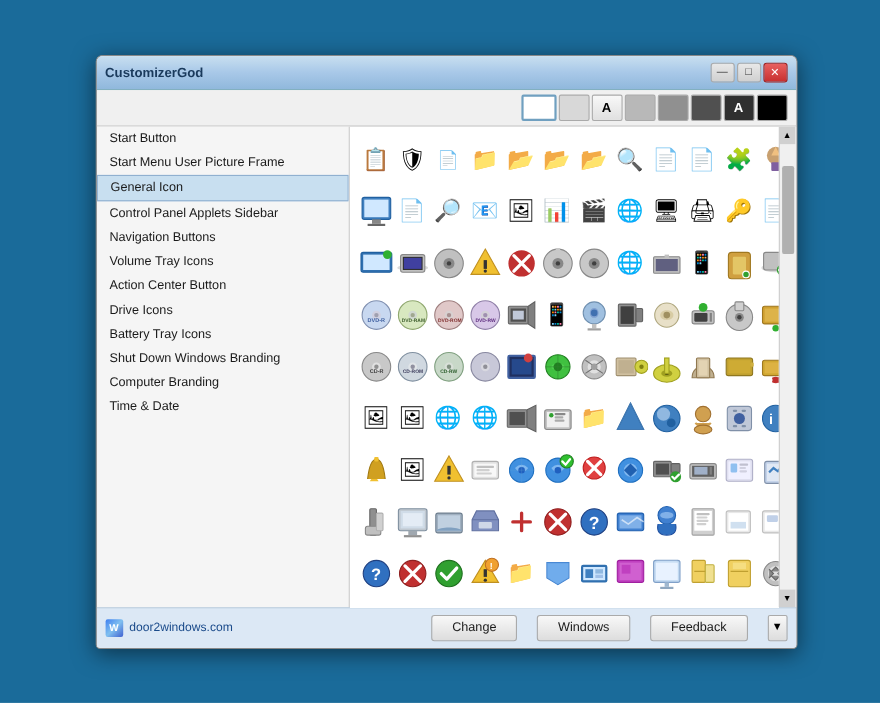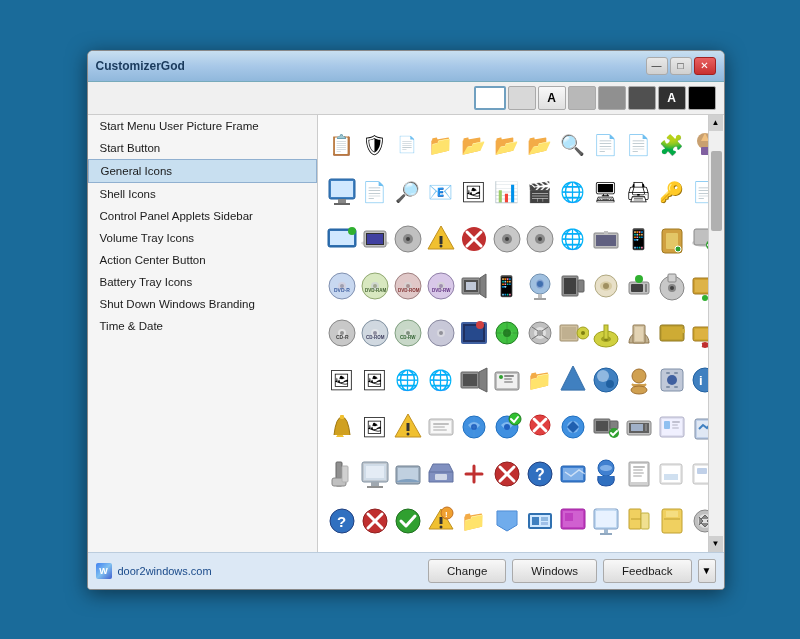--- a/index.html
+++ b/index.html
@@ -137,21 +137,21 @@
     }
     .bottom-link {
       display: flex;
       align-items: center;
       gap: 6px;
       color: #1a4a8a;
       font-size: 11px;
     }
     .bottom-buttons {
       display: flex;
-      gap: 6px;
+      gap: 18px;
     }
     .action-btn {
       padding: 4px 18px;
       border: 1px solid #aaa;
       background: linear-gradient(to bottom, #f8f8f8, #ddd);
       border-radius: 3px;
       cursor: pointer;
       font-size: 11.5px;
       color: #1a1a1a;
     }
@@ -218,29 +218,31 @@
     <div class="toolbar-btn" style="background:#b8b8b8;"></div>
     <div class="toolbar-btn" style="background:#909090;"></div>
     <div class="toolbar-btn" style="background:#505050;"></div>
     <div class="toolbar-btn" style="background:#303030;color:white;font-size:12px;font-weight:bold;">A</div>
     <div class="toolbar-btn" style="background:#000000;"></div>
   </div>
 
   <div class="main-area">
 
     <div class="sidebar">
+      <div class="sidebar-item">Start Button</div>
       <div class="sidebar-item">Start Menu User Picture Frame</div>
-      <div class="sidebar-item">Start Button</div>
-      <div class="sidebar-item selected">General Icons</div>
-      <div class="sidebar-item">Shell Icons</div>
+      <div class="sidebar-item selected">General Icon</div>
       <div class="sidebar-item">Control Panel Applets Sidebar</div>
+      <div class="sidebar-item">Navigation Buttons</div>
       <div class="sidebar-item">Volume Tray Icons</div>
       <div class="sidebar-item">Action Center Button</div>
+      <div class="sidebar-item">Drive Icons</div>
       <div class="sidebar-item">Battery Tray Icons</div>
       <div class="sidebar-item">Shut Down Windows Branding</div>
+      <div class="sidebar-item">Computer Branding</div>
       <div class="sidebar-item">Time &amp; Date</div>
     </div>
 
     <div class="icon-area">
 
       <div style="display:flex; flex-wrap:wrap; gap:2px; padding:2px;">
 
         <div style="display:flex; width:100%; gap:1px; margin-bottom:1px;">
           <div class="icon-cell">
               <div class="icon-img">📋</div>

